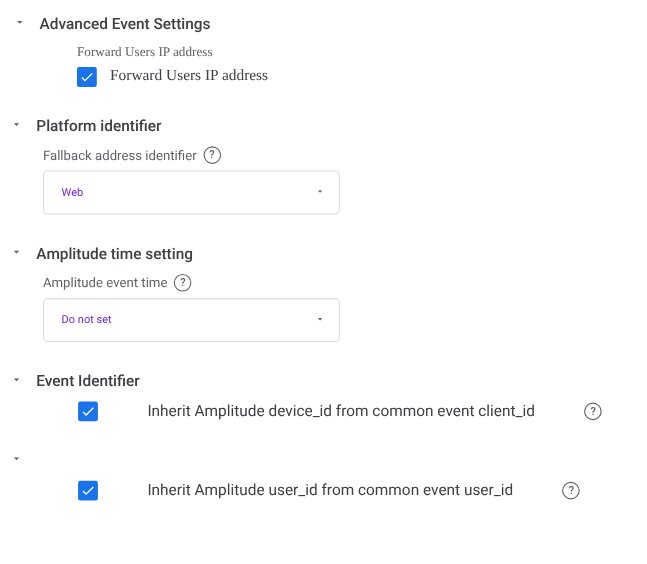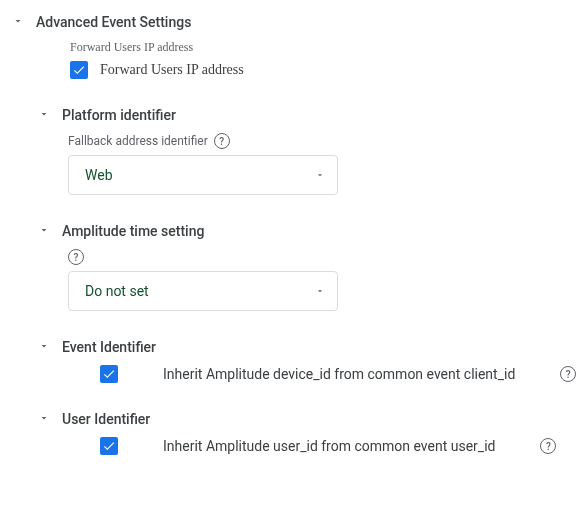--- a/index.html
+++ b/index.html
@@ -57,21 +57,21 @@
       justify-content: center;
       cursor: pointer;
       flex-shrink: 0;
     }
     .checkbox svg { display:block; }
     .checkbox-label {
       font-size: 14px;
       color: #3c4043;
     }
     .subsection {
-      padding-left: 68px;
+      padding-left: 39px;
       margin-top: 28px;
     }
     .subsection-header {
       display: flex;
       align-items: center;
       cursor: pointer;
       gap: 12px;
       margin-left: -30px;
       margin-bottom: 10px;
     }
@@ -90,22 +90,22 @@
       border-radius: 4px;
       display: flex;
       align-items: center;
       justify-content: space-between;
       padding: 0 12px 0 16px;
       cursor: pointer;
       background: #fff;
       margin-top: 2px;
     }
     .select-value {
-      font-size: 14px;
-      color: #14532d;
+      font-size: 10px;
+      color: #6d28d9;
     }
     .help-icon {
       width: 16px;
       height: 16px;
       border: 1.3px solid #5f6368;
       border-radius: 50%;
       display: inline-flex;
       align-items: center;
       justify-content: center;
       font-size: 10px;
@@ -177,20 +177,21 @@
   <div class="subsection-header">
     <span class="chevron">
       <svg width="12" height="12" viewBox="0 0 24 24">
           <path fill="#5f6368" d="M7 10l5 5 5-5z"></path>
         </svg>
     </span>
     <span class="subsection-title">Amplitude time setting</span>
   </div>
   <div class="subfield">
     <div class="field-label">
+      <span>Amplitude event time</span>
       <span class="help-icon">?</span>
     </div>
     <div class="select">
       <span class="select-value">Do not set</span>
       <span>
         <svg width="10" height="10" viewBox="0 0 24 24">
             <path fill="#5f6368" d="M7 10l5 5 5-5z"></path>
           </svg>
       </span>
     </div>
@@ -217,21 +218,20 @@
   </div>
 </div>
 
 <div class="subsection">
   <div class="subsection-header">
     <span class="chevron">
       <svg width="12" height="12" viewBox="0 0 24 24">
           <path fill="#5f6368" d="M7 10l5 5 5-5z"></path>
         </svg>
     </span>
-    <span class="subsection-title">User Identifier</span>
   </div>
   <div class="checkbox-row spacer-left">
     <div class="checkbox">
       <svg width="14" height="14" viewBox="0 0 24 24">
           <path fill="#fff" d="M9 16.17L4.83 12l-1.42 1.41L9 19 21 7l-1.41-1.41z"></path>
         </svg>
     </div>
     <span class="checkbox-label">Inherit Amplitude user_id from common event user_id</span>
     <span class="help-icon">?</span>
   </div>

